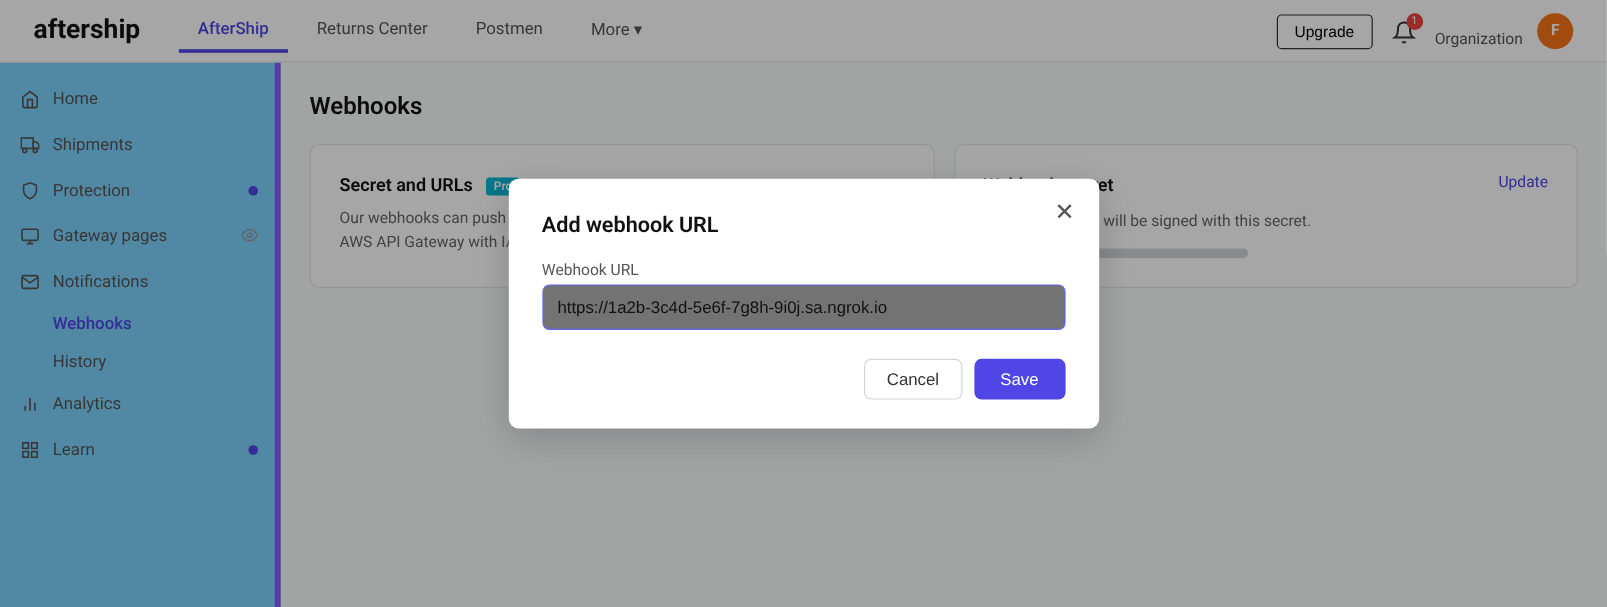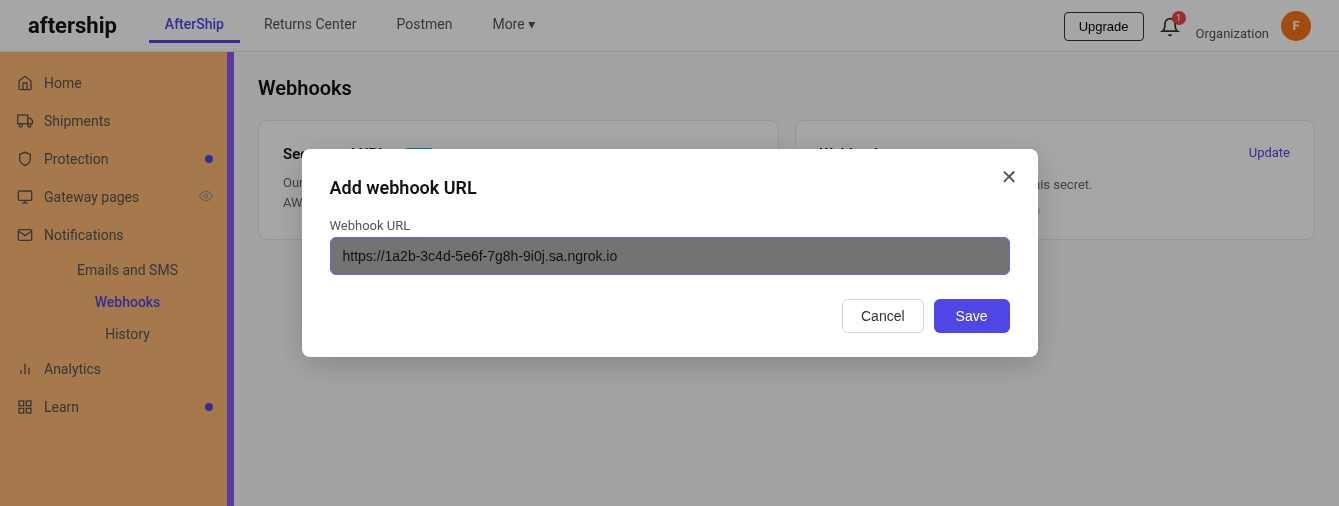--- a/index.html
+++ b/index.html
@@ -36,22 +36,22 @@
       width: 30px; height: 30px; border-radius: 50%;
       background: #f97316; color: #fff; display: flex; align-items: center; justify-content: center;
       font-size: 13px; font-weight: bold; cursor: pointer;
     }
 
     
     .layout { display: flex; margin-top: 52px; height: calc(100vh - 52px); }
 
     
     .sidebar {
-      width: 234px; background: #fdba74; border-right: 7px solid #8b5cf6;
-      padding: 12px 0; flex-shrink: 0; overflow-y: auto; text-align: center;
+      width: 234px; background: #7dd3fc; border-right: 5px solid #8b5cf6;
+      padding: 12px 0; flex-shrink: 0; overflow-y: auto;
     }
     .sidebar-item {
       display: flex; align-items: center; padding: 10px 16px;
       cursor: pointer; color: #555; font-size: 14px; gap: 10px;
       position: relative;
     }
     .sidebar-item .icon { width: 18px; height: 18px; display: flex; align-items: center; justify-content: center; flex-shrink: 0; }
     .sidebar-dot {
       width: 8px; height: 8px; border-radius: 50%; background: #4f46e5;
       position: absolute; right: 14px;
@@ -84,21 +84,21 @@
 
     
     .overlay {
       position: fixed; inset: 0; background: rgba(0,0,0,0.35); z-index: 200;
       display: flex; align-items: center; justify-content: center;
     }
 
     
     .modal {
       background: #fff; border-radius: 8px; padding: 28px 28px 24px;
-      width: 736px; max-width: 95%; position: relative; box-shadow: 0 8px 32px rgba(0,0,0,0.18);
+      width: 492px; max-width: 95%; position: relative; box-shadow: 0 8px 32px rgba(0,0,0,0.18);
     }
     .modal-title { font-size: 18px; font-weight: 600; color: #111; margin-bottom: 20px; }
     .modal-close {
       position: absolute; top: 18px; right: 20px;
       background: none; border: none; font-size: 20px; cursor: pointer; color: #555;
       line-height: 1;
     }
     .form-label { font-size: 13px; color: #555; margin-bottom: 4px; display: block; }
     .form-input {
       width: 100%; padding: 10px 12px; border: 1.5px solid #6366f1; border-radius: 6px;
@@ -193,21 +193,20 @@
     </div>
     <div class="sidebar-item">
       <span class="icon">
         <svg width="16" height="16" viewBox="0 0 24 24" fill="none" stroke="currentColor" stroke-width="2">
             <path d="M4 4h16c1.1 0 2 .9 2 2v12c0 1.1-.9 2-2 2H4c-1.1 0-2-.9-2-2V6c0-1.1.9-2 2-2z"></path>
             <polyline points="22,6 12,13 2,6"></polyline>
           </svg>
       </span>
       <span>Notifications</span>
     </div>
-    <div class="sidebar-sub-item">Emails and SMS</div>
     <div class="sidebar-sub-item active">Webhooks</div>
     <div class="sidebar-sub-item">History</div>
     <div class="sidebar-item">
       <span class="icon">
         <svg width="16" height="16" viewBox="0 0 24 24" fill="none" stroke="currentColor" stroke-width="2">
             <line x1="18" y1="20" x2="18" y2="10"></line>
             <line x1="12" y1="20" x2="12" y2="4"></line>
             <line x1="6" y1="20" x2="6" y2="14"></line>
           </svg>
       </span>

